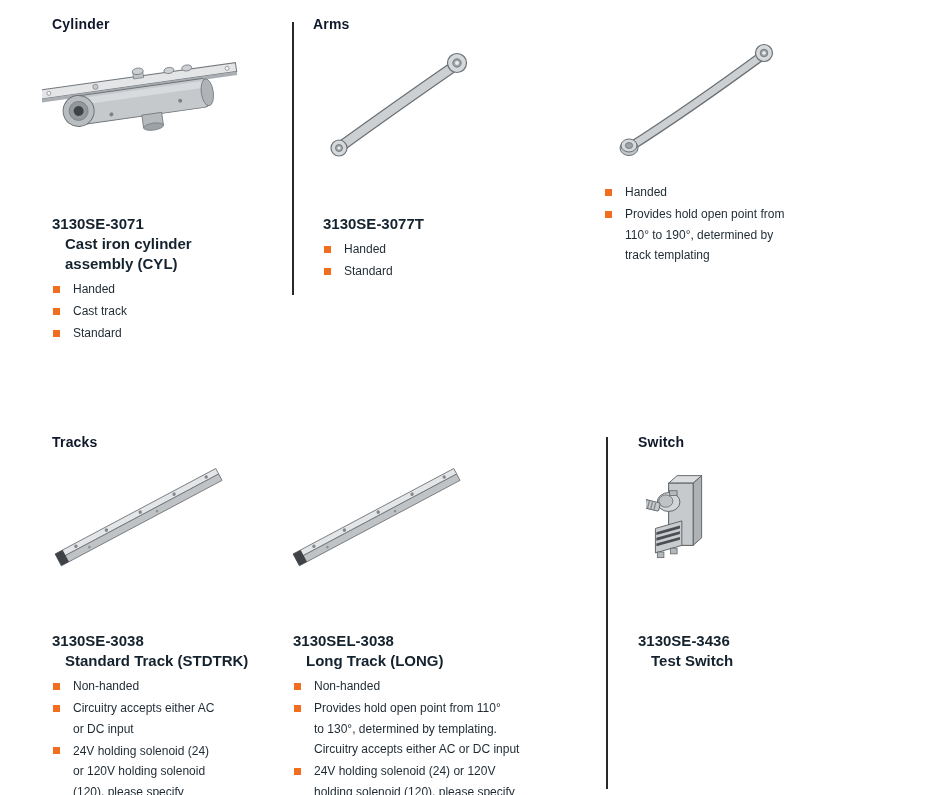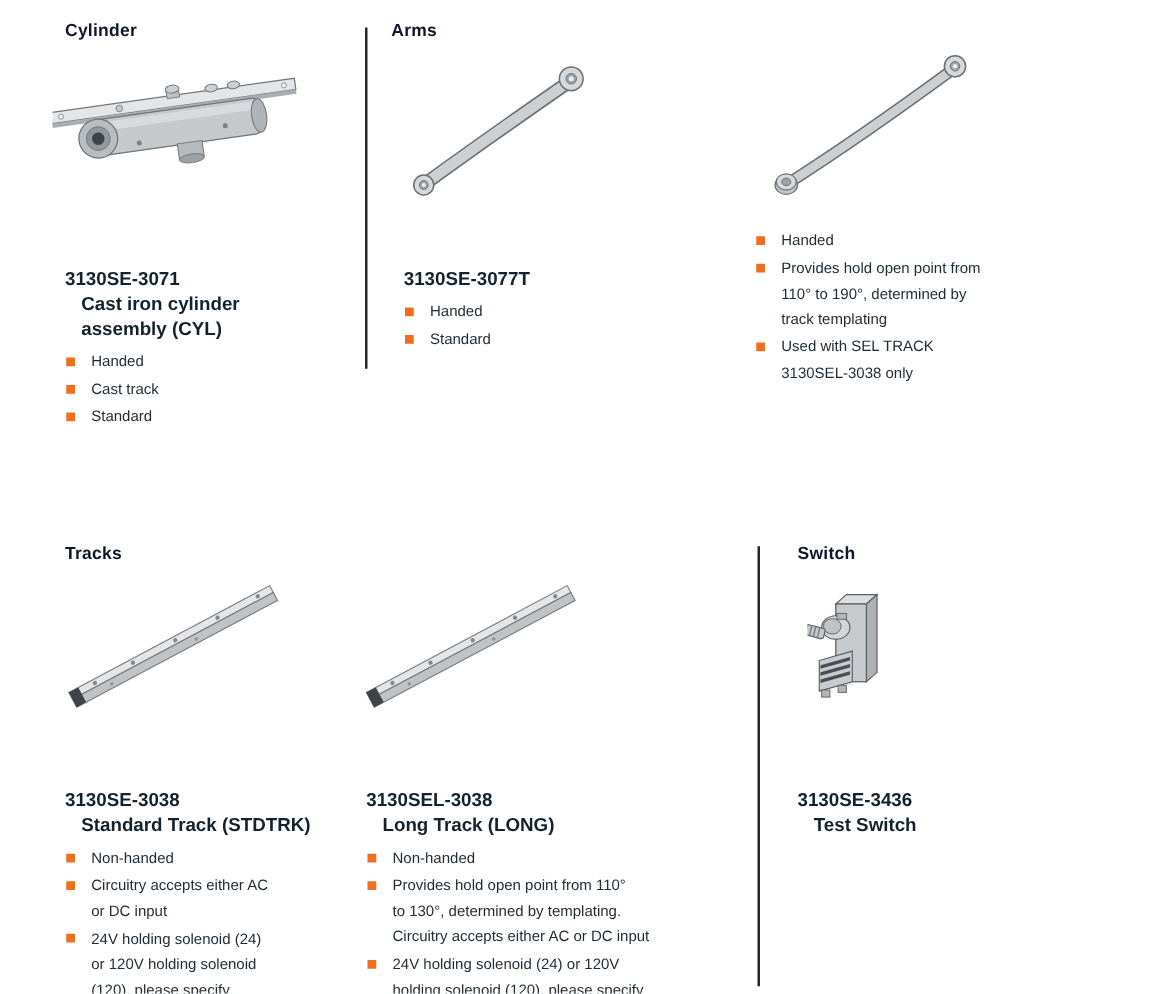--- a/index.html
+++ b/index.html
@@ -170,22 +170,20 @@
       <li>Standard</li>
     </ul>
   </div>
 
   <div class="pt" style="left:604px; top:177px; width:280px;">
     <ul class="bl">
       <li>Handed</li>
       <li>Provides hold open point from
 110° to 190°, determined by
 track templating</li>
-      <li>Used with SEL TRACK
-3130SEL-3038 only</li>
     </ul>
   </div>
 
   <div class="pt" style="left:52px; top:594px; width:250px;">
     <div class="part">3130SE-3038</div>
     <div class="pname">Standard Track (STDTRK)</div>
     <ul class="bl">
       <li>Non-handed</li>
       <li>Circuitry accepts either AC
 or DC input</li>

